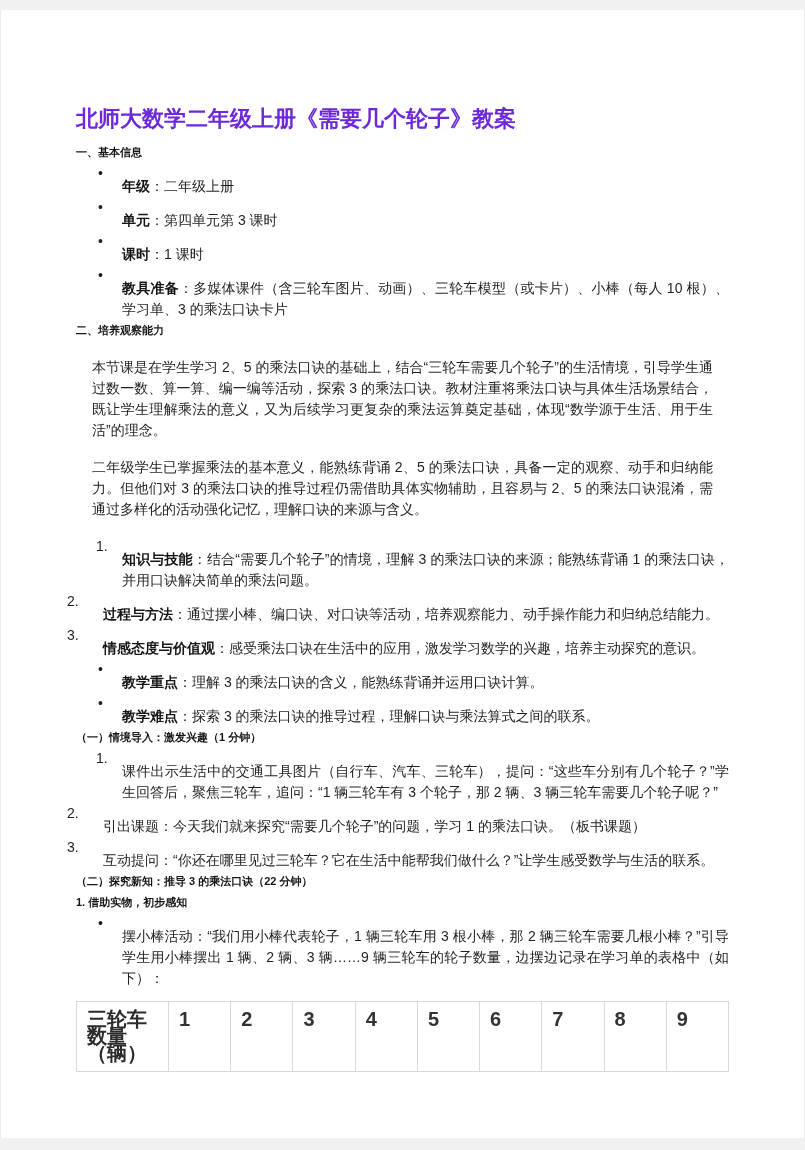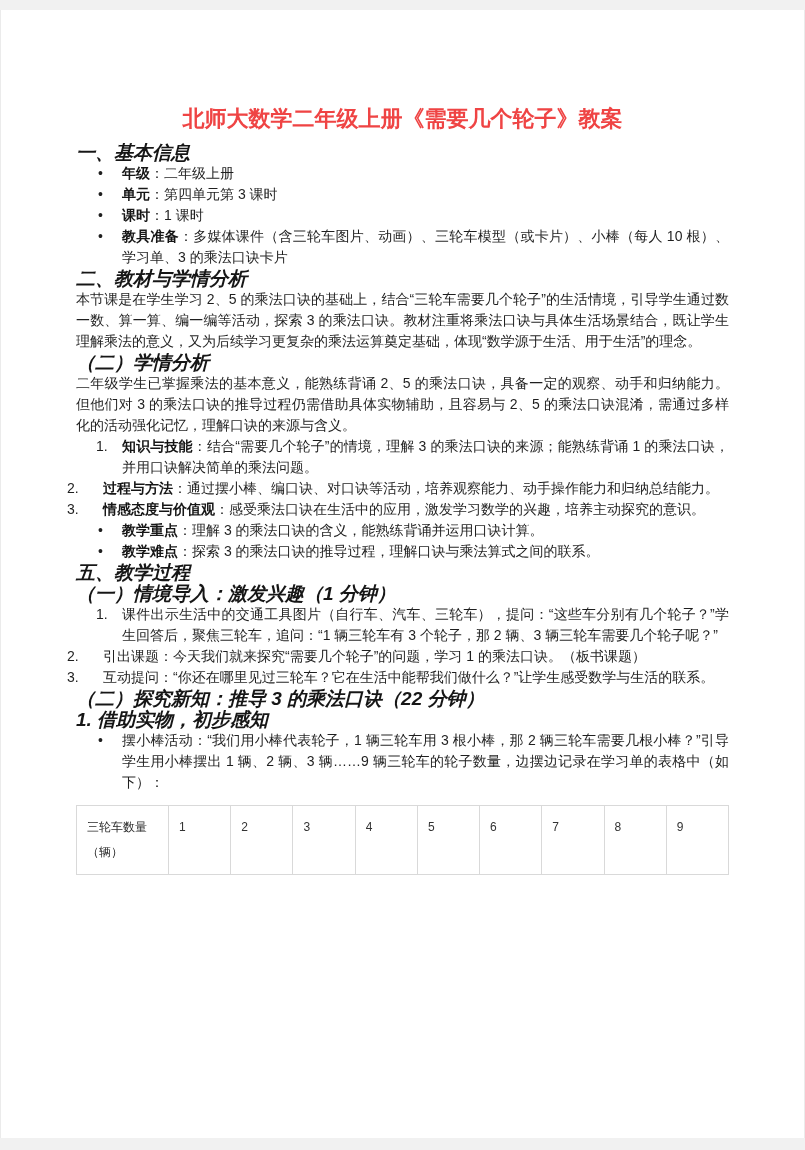--- a/index.html
+++ b/index.html
@@ -19,42 +19,41 @@
     border-left: 1px solid #ebebeb;
     border-right: 1px solid #ebebeb;
     padding: 92px 75px 0 75px;
     overflow: hidden;
   }
   .title {
     margin: 0 0 6px 0;
     font-size: 22px;
     line-height: 34px;
     font-weight: 700;
-    text-align: center;
-    color: #ef4444;
+    text-align: left;
+    color: #6d28d9;
   }
   .h, .sub-h, .step-h {
-    font-size: 19px;
+    font-size: 11px;
     line-height: 21px;
     font-weight: 700;
     color: #161616;
-    font-style: italic;
   }
   p.para {
-    margin: 0;
+    margin: 16px;
     font-size: 14px;
     line-height: 21px;
     text-align: justify;
   }
   .item {
     display: flex;
     font-size: 14px;
     line-height: 21px;
   }
-  .item .txt { flex: 1 1 auto; text-align: justify; }
+  .item .txt { flex: 1 1 auto; text-align: justify; margin-top: 13px; }
   .item .txt b { font-weight: 700; color: #161616; }
   
   .b-item { margin-left: 22px; }
   .b-item .marker { flex: none; width: 24px; }
   
   .n-item-a { margin-left: 20px; }
   .n-item-a .marker { flex: none; width: 26px; }
   
   .n-item-b { margin-left: -9px; }
   .n-item-b .marker { flex: none; width: 36px; }
@@ -62,23 +61,24 @@
     width: 100%;
     border-collapse: collapse;
     table-layout: fixed;
     margin-top: 12px;
   }
   table.wheel-table td {
     border: 1px solid #d9d9d9;
     vertical-align: top;
     padding: 9px 10px;
     height: 62px;
-    font-size: 12px;
-    line-height: 25px;
+    font-size: 20px;
+    line-height: 17px;
     color: #333;
+    font-weight: bold;
   }
   table.wheel-table td.row-label { width: 92px; color: #2b2b2b; }
 </style>
 </head>
 <body>
 
 <div class="page">
 
   <h1 class="title">北师大数学二年级上册《需要几个轮子》教案</h1>
 
@@ -95,23 +95,22 @@
     <div class="item b-item">
       <span class="marker">•</span>
       <span class="txt"><b>课时</b><span>：</span><span>1 课时</span></span>
     </div>
     <div class="item b-item">
       <span class="marker">•</span>
       <span class="txt"><b>教具准备</b><span>：</span><span>多媒体课件（含三轮车图片、动画）、三轮车模型（或卡片）、小棒（每人 10 根）、学习单、3 的乘法口诀卡片</span></span>
     </div>
   </div>
 
-  <div class="h">二、教材与学情分析</div>
+  <div class="h">二、培养观察能力</div>
   <p class="para">本节课是在学生学习 2、5 的乘法口诀的基础上，结合“三轮车需要几个轮子”的生活情境，引导学生通过数一数、算一算、编一编等活动，探索 3 的乘法口诀。教材注重将乘法口诀与具体生活场景结合，既让学生理解乘法的意义，又为后续学习更复杂的乘法运算奠定基础，体现“数学源于生活、用于生活”的理念。</p>
-  <div class="sub-h">（二）学情分析</div>
   <p class="para">二年级学生已掌握乘法的基本意义，能熟练背诵 2、5 的乘法口诀，具备一定的观察、动手和归纳能力。但他们对 3 的乘法口诀的推导过程仍需借助具体实物辅助，且容易与 2、5 的乘法口诀混淆，需通过多样化的活动强化记忆，理解口诀的来源与含义。</p>
 
   <div>
     <div class="item n-item-a">
       <span class="marker">1.</span>
       <span class="txt"><b>知识与技能</b><span>：</span><span>结合“需要几个轮子”的情境，理解 3 的乘法口诀的来源；能熟练背诵 1 的乘法口诀，并用口诀解决简单的乘法问题。</span></span>
     </div>
     <div class="item n-item-b">
       <span class="marker">2.</span>
       <span class="txt"><b>过程与方法</b><span>：</span><span>通过摆小棒、编口诀、对口诀等活动，培养观察能力、动手操作能力和归纳总结能力。</span></span>
@@ -126,21 +125,20 @@
     <div class="item b-item">
       <span class="marker">•</span>
       <span class="txt"><b>教学重点</b><span>：</span><span>理解 3 的乘法口诀的含义，能熟练背诵并运用口诀计算。</span></span>
     </div>
     <div class="item b-item">
       <span class="marker">•</span>
       <span class="txt"><b>教学难点</b><span>：</span><span>探索 3 的乘法口诀的推导过程，理解口诀与乘法算式之间的联系。</span></span>
     </div>
   </div>
 
-  <div class="h">五、教学过程</div>
   <div class="sub-h">（一）情境导入：激发兴趣（1 分钟）</div>
   <div>
     <div class="item n-item-a">
       <span class="marker">1.</span>
       <span class="txt">课件出示生活中的交通工具图片（自行车、汽车、三轮车），提问：“这些车分别有几个轮子？”学生回答后，聚焦三轮车，追问：“1 辆三轮车有 3 个轮子，那 2 辆、3 辆三轮车需要几个轮子呢？”</span>
     </div>
     <div class="item n-item-b">
       <span class="marker">2.</span>
       <span class="txt">引出课题：今天我们就来探究“需要几个轮子”的问题，学习 1 的乘法口诀。（板书课题）</span>
     </div>

